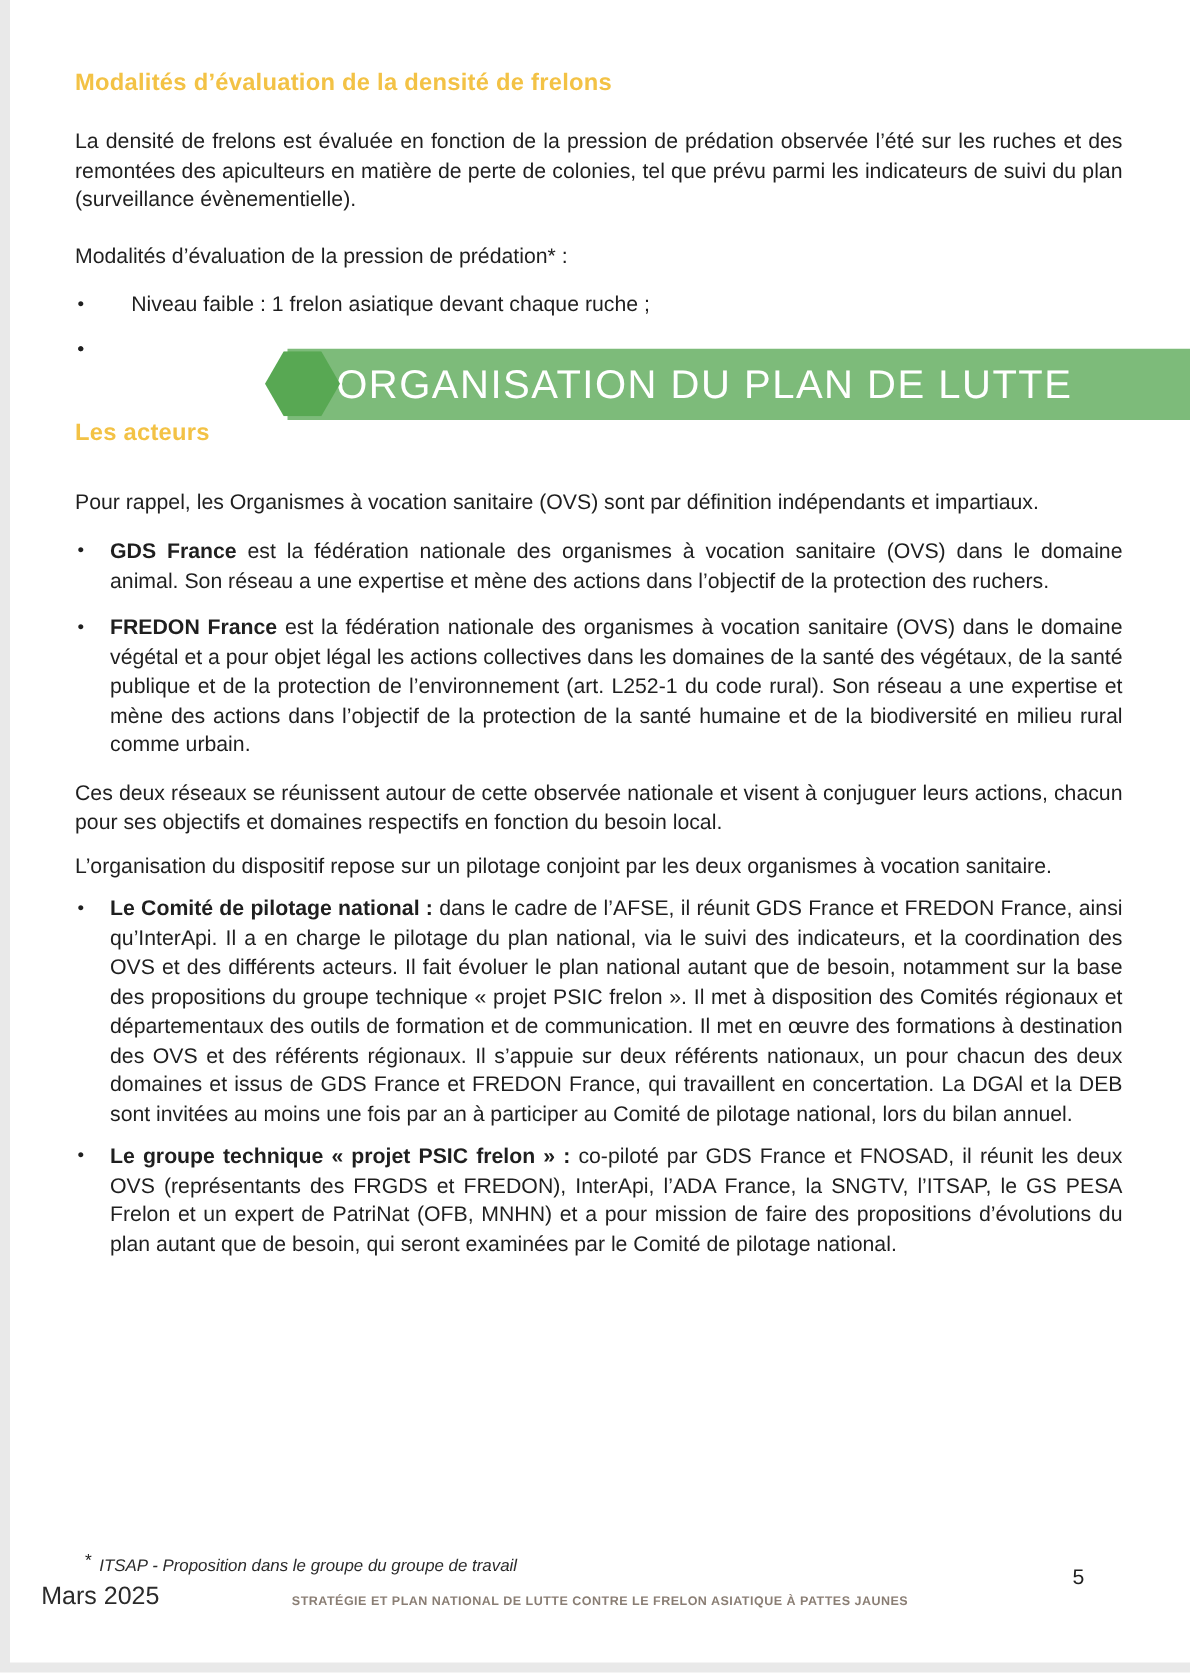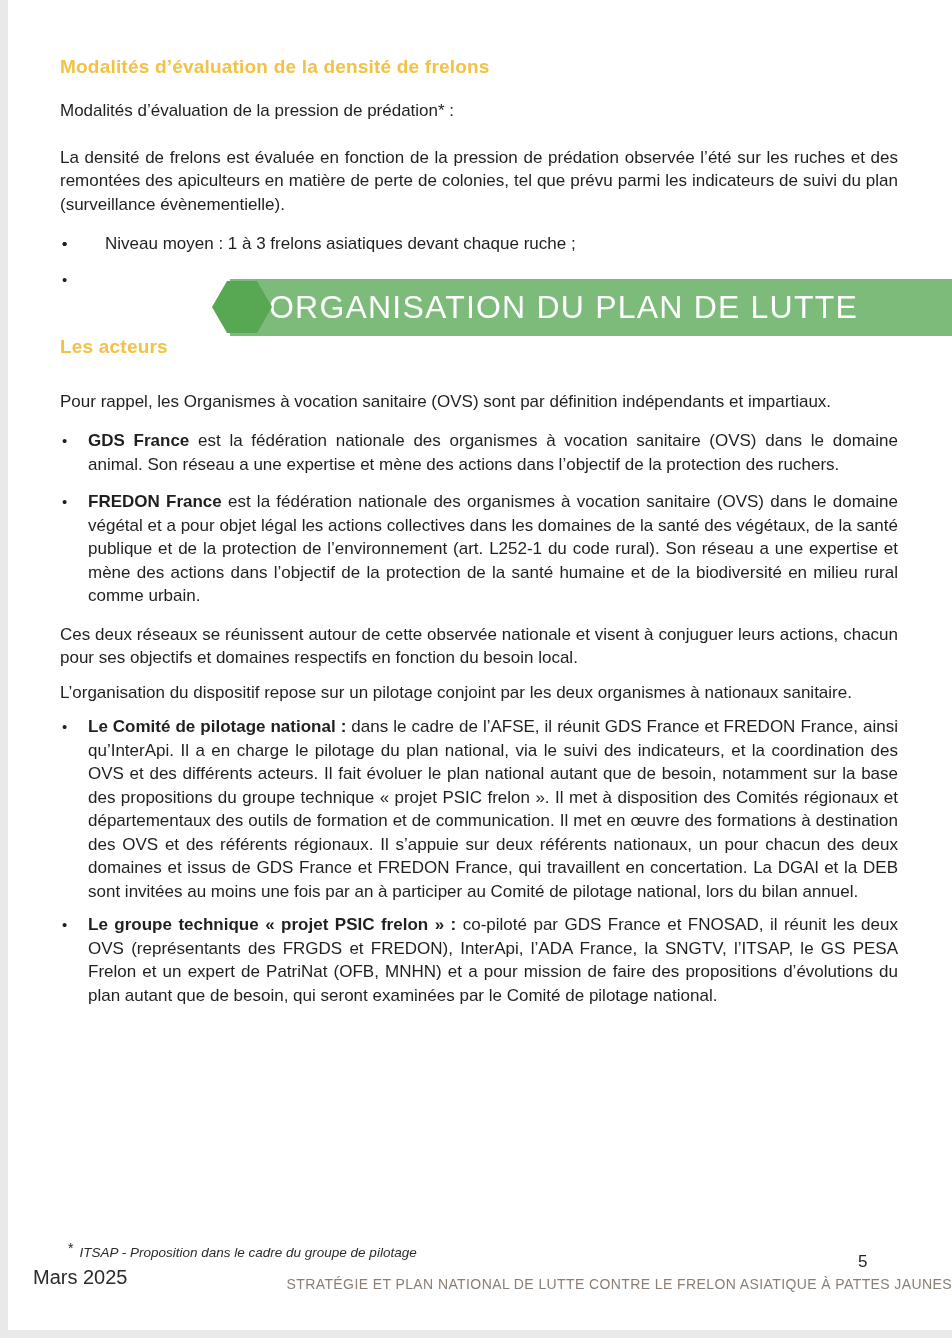--- a/index.html
+++ b/index.html
@@ -66,45 +66,45 @@
     position:absolute;left:60px;top:1240px;
     font-size:13.5px;font-style:italic;color:#2b2b2b;
   }
   .footnote .fn-marker{
     font-style:normal;font-size:14px;vertical-align:4px;margin-right:6px;color:#1f1f1f;
   }
   .footer-date{
     position:absolute;left:25px;top:1266px;font-size:20px;color:#2b2b2b;
   }
   .footer-title{
-    position:absolute;left:0;top:1276px;width:944px;text-align:right;
-    font-size:14px;font-weight:400;color:#8a7e74;letter-spacing:0.4px;
+    position:absolute;left:0;top:1276px;width:944px;text-align:center;
+    font-size:10px;font-weight:700;color:#8a7e74;letter-spacing:0.4px;
   }
   .footer-page{
     position:absolute;left:850px;top:1252px;font-size:17px;color:#1f1f1f;
   }
 </style>
 </head>
 <body>
 
 <div class="page">
   <div class="content">
 
     <h2 class="gold-heading">Modalités d’évaluation de la densité de frelons</h2>
 
+    <p class="para mt-p1">La densité de frelons est évaluée en fonction de la pression de prédation observée l’été sur les ruches et des remontées des apiculteurs en matière de perte de colonies, tel que prévu parmi les indicateurs de suivi du plan (surveillance évènementielle).</p>
+
     <p class="para mt-p2">Modalités d’évaluation de la pression de prédation* :</p>
-
-    <p class="para mt-p1">La densité de frelons est évaluée en fonction de la pression de prédation observée l’été sur les ruches et des remontées des apiculteurs en matière de perte de colonies, tel que prévu parmi les indicateurs de suivi du plan (surveillance évènementielle).</p>
 
     <div class="li indent-wide mt-li-first">
       <span class="marker">•</span>
+      <span>Niveau faible : 1 frelon asiatique devant chaque ruche ;</span>
     </div>
     <div class="li indent-wide mt-li">
       <span class="marker">•</span>
-      <span>Niveau moyen : 1 à 3 frelons asiatiques devant chaque ruche ;</span>
     </div>
     <div class="li indent-wide mt-li">
       <span class="marker">•</span>
     </div>
 
     <div class="banner">
       <div class="banner-bar"></div>
       <span class="banner-title">ORGANISATION DU PLAN DE LUTTE</span>
       <svg class="banner-hex" viewBox="0 0 100 104" preserveAspectRatio="none">
         <polygon points="0,52 25,0 75,0 100,52 75,104 25,104" fill="#58a853"></polygon>
@@ -119,33 +119,33 @@
       <span class="marker">•</span>
       <span class="b">GDS France</span><span> est la fédération nationale des organismes à vocation sanitaire (OVS) dans le domaine animal. Son réseau a une expertise et mène des actions dans l’objectif de la protection des ruchers.</span>
     </div>
     <div class="li indent-narrow mt-liA">
       <span class="marker">•</span>
       <span class="b">FREDON France</span><span> est la fédération nationale des organismes à vocation sanitaire (OVS) dans le domaine végétal et a pour objet légal les actions collectives dans les domaines de la santé des végétaux, de la santé publique et de la protection de l’environnement (art. L252-1 du code rural). Son réseau a une expertise et mène des actions dans l’objectif de la protection de la santé humaine et de la biodiversité en milieu rural comme urbain.</span>
     </div>
 
     <p class="para mt-liB">Ces deux réseaux se réunissent autour de cette observée nationale et visent à conjuguer leurs actions, chacun pour ses objectifs et domaines respectifs en fonction du besoin local.</p>
 
-    <p class="para mt-p5">L’organisation du dispositif repose sur un pilotage conjoint par les deux organismes à nationaux sanitaire.</p>
+    <p class="para mt-p5">L’organisation du dispositif repose sur un pilotage conjoint par les deux organismes à vocation sanitaire.</p>
 
     <div class="li indent-narrow mt-liC">
       <span class="marker">•</span>
       <span class="b">Le Comité de pilotage national :</span><span> dans le cadre de l’AFSE, il réunit GDS France et FREDON France, ainsi qu’InterApi. Il a en charge le pilotage du plan national, via le suivi des indicateurs, et la coordination des OVS et des différents acteurs. Il fait évoluer le plan national autant que de besoin, notamment sur la base des propositions du groupe technique « projet PSIC frelon ». Il met à disposition des Comités régionaux et départementaux des outils de formation et de communication. Il met en œuvre des formations à destination des OVS et des référents régionaux. Il s’appuie sur deux référents nationaux, un pour chacun des deux domaines et issus de GDS France et FREDON France, qui travaillent en concertation. La DGAl et la DEB sont invitées au moins une fois par an à participer au Comité de pilotage national, lors du bilan annuel.</span>
     </div>
     <div class="li indent-narrow mt-liD">
       <span class="marker">•</span>
       <span class="b">Le groupe technique « projet PSIC frelon » :</span><span> co-piloté par GDS France et FNOSAD, il réunit les deux OVS (représentants des FRGDS et FREDON), InterApi, l’ADA France, la SNGTV, l’ITSAP, le GS PESA Frelon et un expert de PatriNat (OFB, MNHN) et a pour mission de faire des propositions d’évolutions du plan autant que de besoin, qui seront examinées par le Comité de pilotage national.</span>
     </div>
 
   </div>
 
   <div class="footnote">
-    <span class="fn-marker">*</span><span>ITSAP - Proposition dans le cadre du groupe de pilotage</span>
+    <span class="fn-marker">*</span><span>ITSAP - Proposition dans le groupe du groupe de travail</span>
   </div>
 
   <div class="footer-date">Mars 2025</div>
   <div class="footer-title">STRATÉGIE ET PLAN NATIONAL DE LUTTE CONTRE LE FRELON ASIATIQUE À PATTES JAUNES</div>
   <div class="footer-page">5</div>
 </div>
 
 </body></html>

